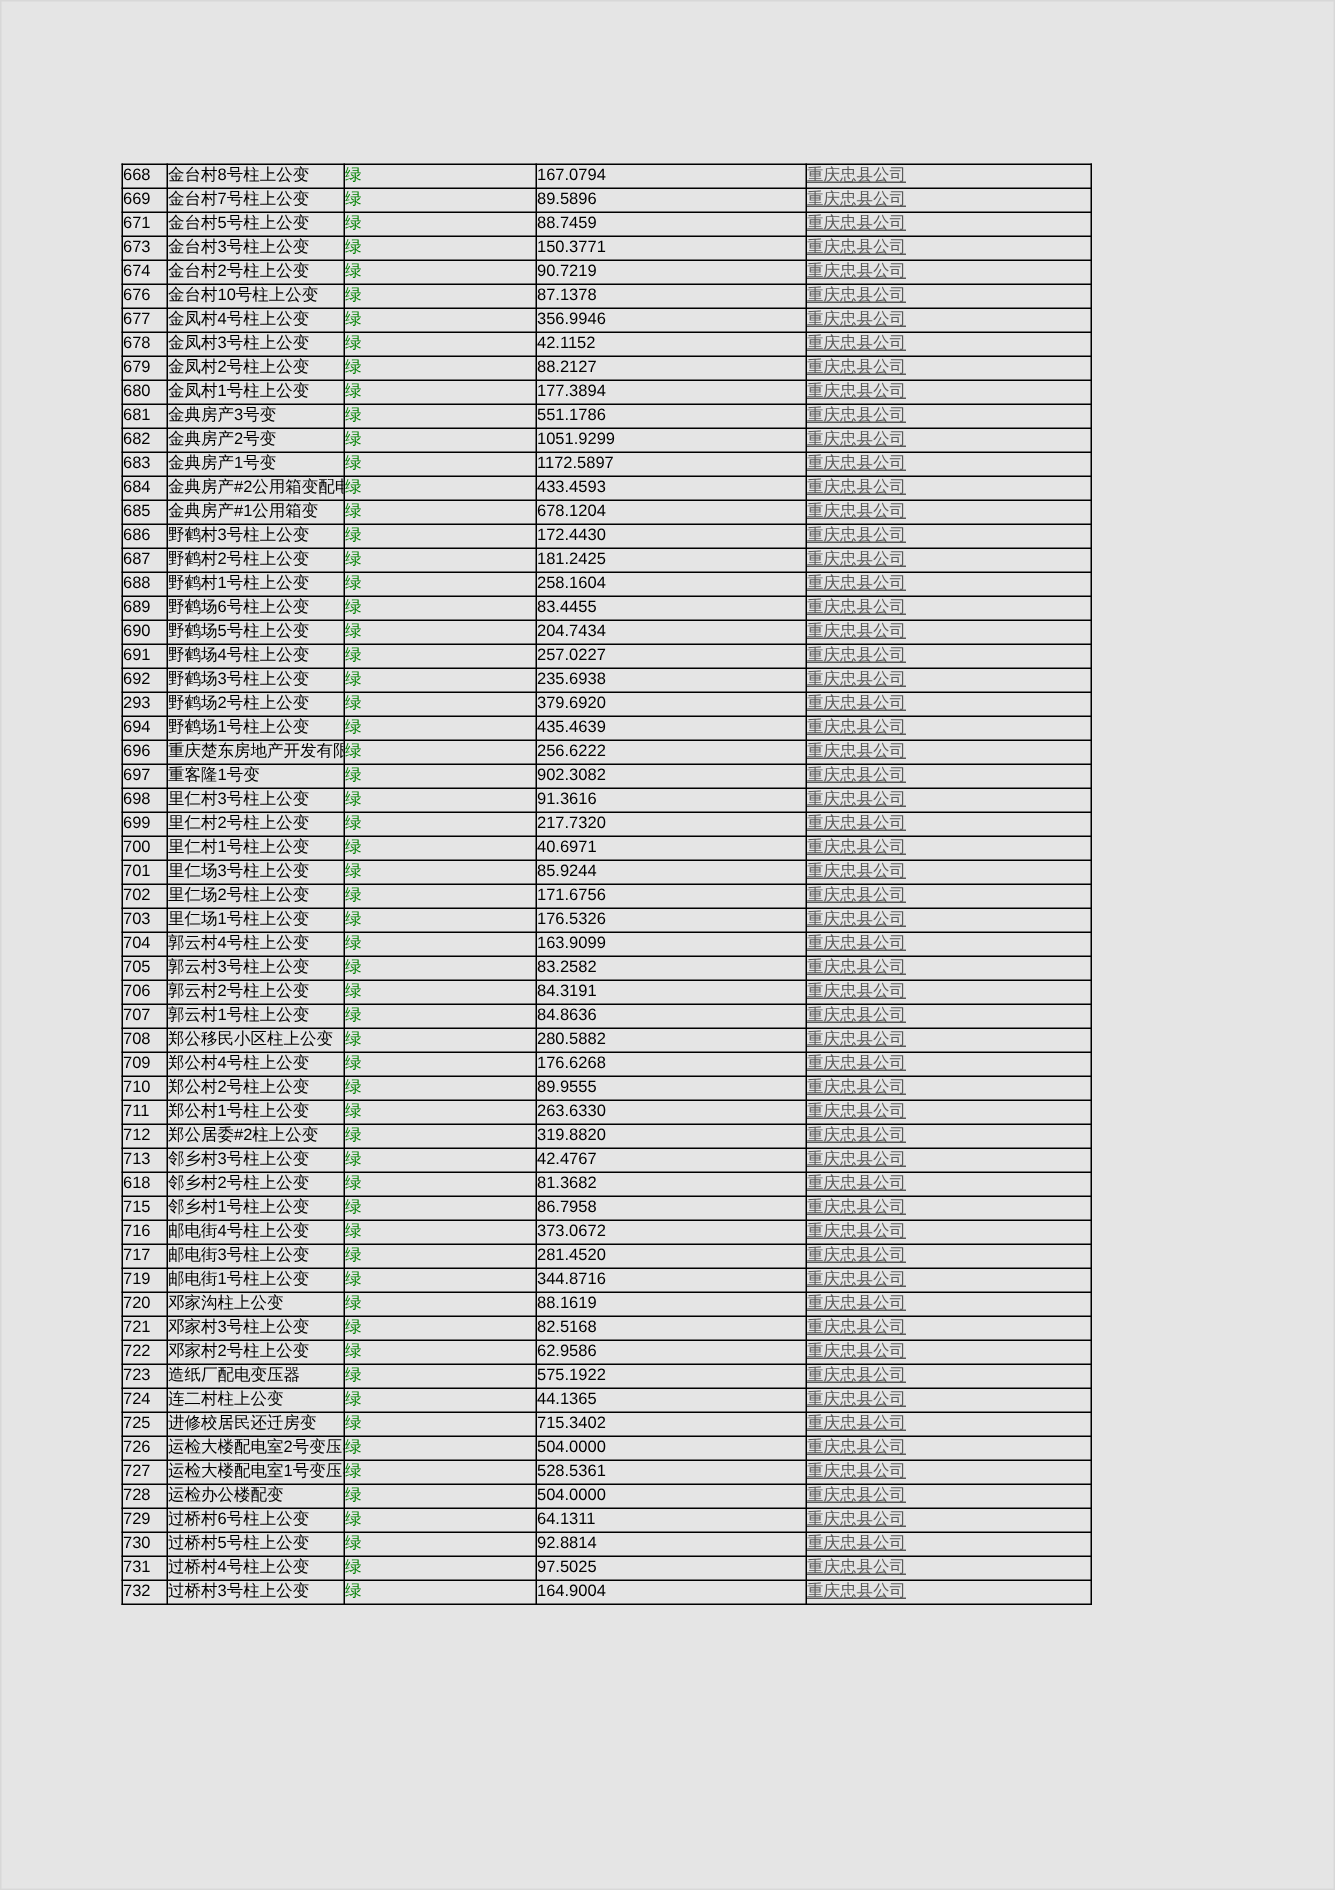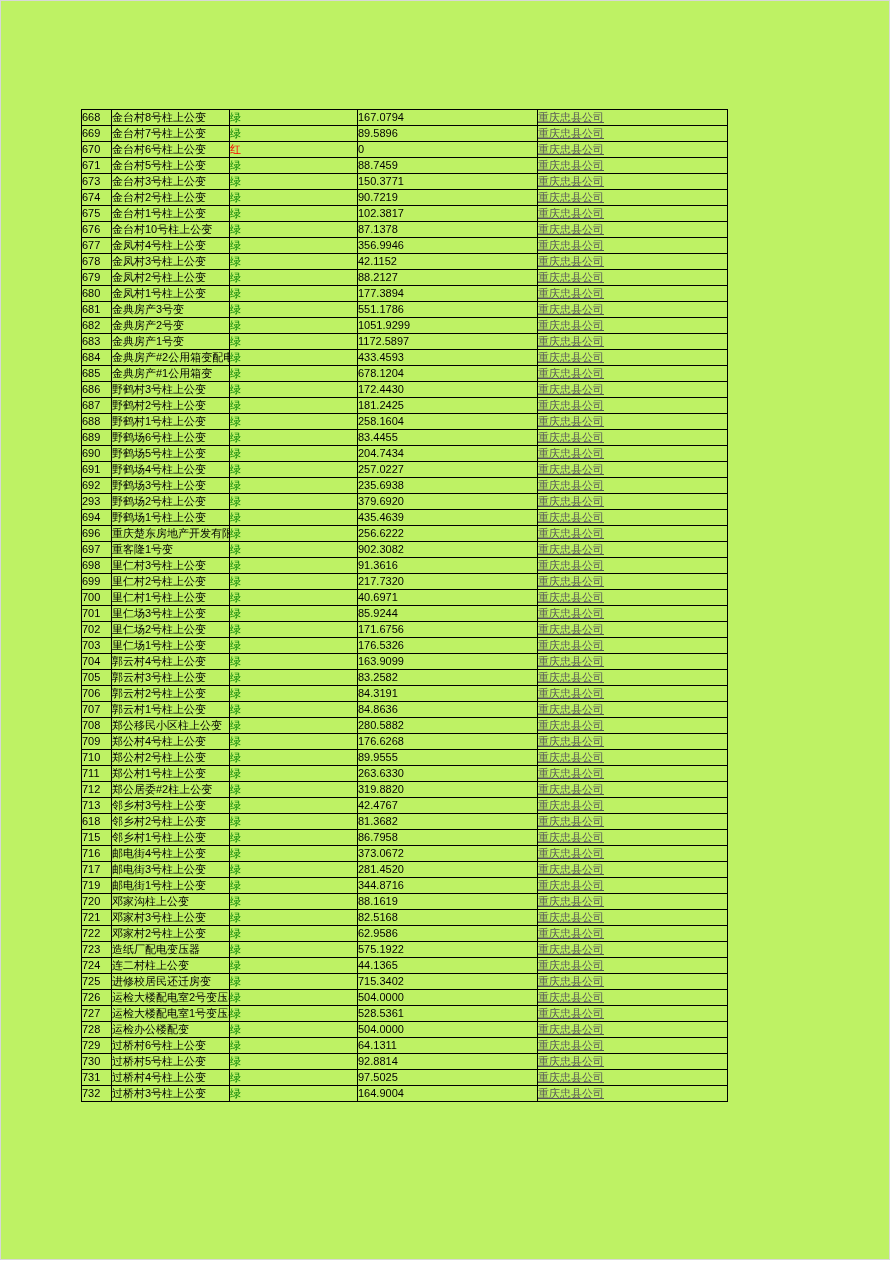--- a/index.html
+++ b/index.html
@@ -4,21 +4,21 @@
 <style>
   * { margin: 0; padding: 0; box-sizing: border-box; }
   html, body {
     background: #ffffff;
     font-family: "Liberation Sans", "DejaVu Sans", sans-serif;
   }
   .page {
     position: relative;
     width: 890px;
     height: 1260px;
-    background: #bef264;
+    background: #e5e5e5;
     border: 1px solid #d8d8d8;
     overflow: hidden;
     padding-left: 28px;
   }
   .table-wrap {
     position: absolute;
     left: 80px;
     top: 108px;
   }
   table.data-table {
@@ -70,52 +70,38 @@
             <td class="td-company"><span class="company-link">重庆忠县公司</span></td>
           </tr>
           <tr>
             <td class="td-no">669</td>
             <td class="td-name">金台村7号柱上公变</td>
             <td class="td-status"><span style="color: rgb(0, 128, 0);">绿</span></td>
             <td class="td-value">89.5896</td>
             <td class="td-company"><span class="company-link">重庆忠县公司</span></td>
           </tr>
           <tr>
-            <td class="td-no">670</td>
-            <td class="td-name">金台村6号柱上公变</td>
-            <td class="td-status"><span style="color: rgb(255, 0, 0);">红</span></td>
-            <td class="td-value">0</td>
-            <td class="td-company"><span class="company-link">重庆忠县公司</span></td>
-          </tr>
-          <tr>
             <td class="td-no">671</td>
             <td class="td-name">金台村5号柱上公变</td>
             <td class="td-status"><span style="color: rgb(0, 128, 0);">绿</span></td>
             <td class="td-value">88.7459</td>
             <td class="td-company"><span class="company-link">重庆忠县公司</span></td>
           </tr>
           <tr>
             <td class="td-no">673</td>
             <td class="td-name">金台村3号柱上公变</td>
             <td class="td-status"><span style="color: rgb(0, 128, 0);">绿</span></td>
             <td class="td-value">150.3771</td>
             <td class="td-company"><span class="company-link">重庆忠县公司</span></td>
           </tr>
           <tr>
             <td class="td-no">674</td>
             <td class="td-name">金台村2号柱上公变</td>
             <td class="td-status"><span style="color: rgb(0, 128, 0);">绿</span></td>
             <td class="td-value">90.7219</td>
-            <td class="td-company"><span class="company-link">重庆忠县公司</span></td>
-          </tr>
-          <tr>
-            <td class="td-no">675</td>
-            <td class="td-name">金台村1号柱上公变</td>
-            <td class="td-status"><span style="color: rgb(0, 128, 0);">绿</span></td>
-            <td class="td-value">102.3817</td>
             <td class="td-company"><span class="company-link">重庆忠县公司</span></td>
           </tr>
           <tr>
             <td class="td-no">676</td>
             <td class="td-name">金台村10号柱上公变</td>
             <td class="td-status"><span style="color: rgb(0, 128, 0);">绿</span></td>
             <td class="td-value">87.1378</td>
             <td class="td-company"><span class="company-link">重庆忠县公司</span></td>
           </tr>
           <tr>

